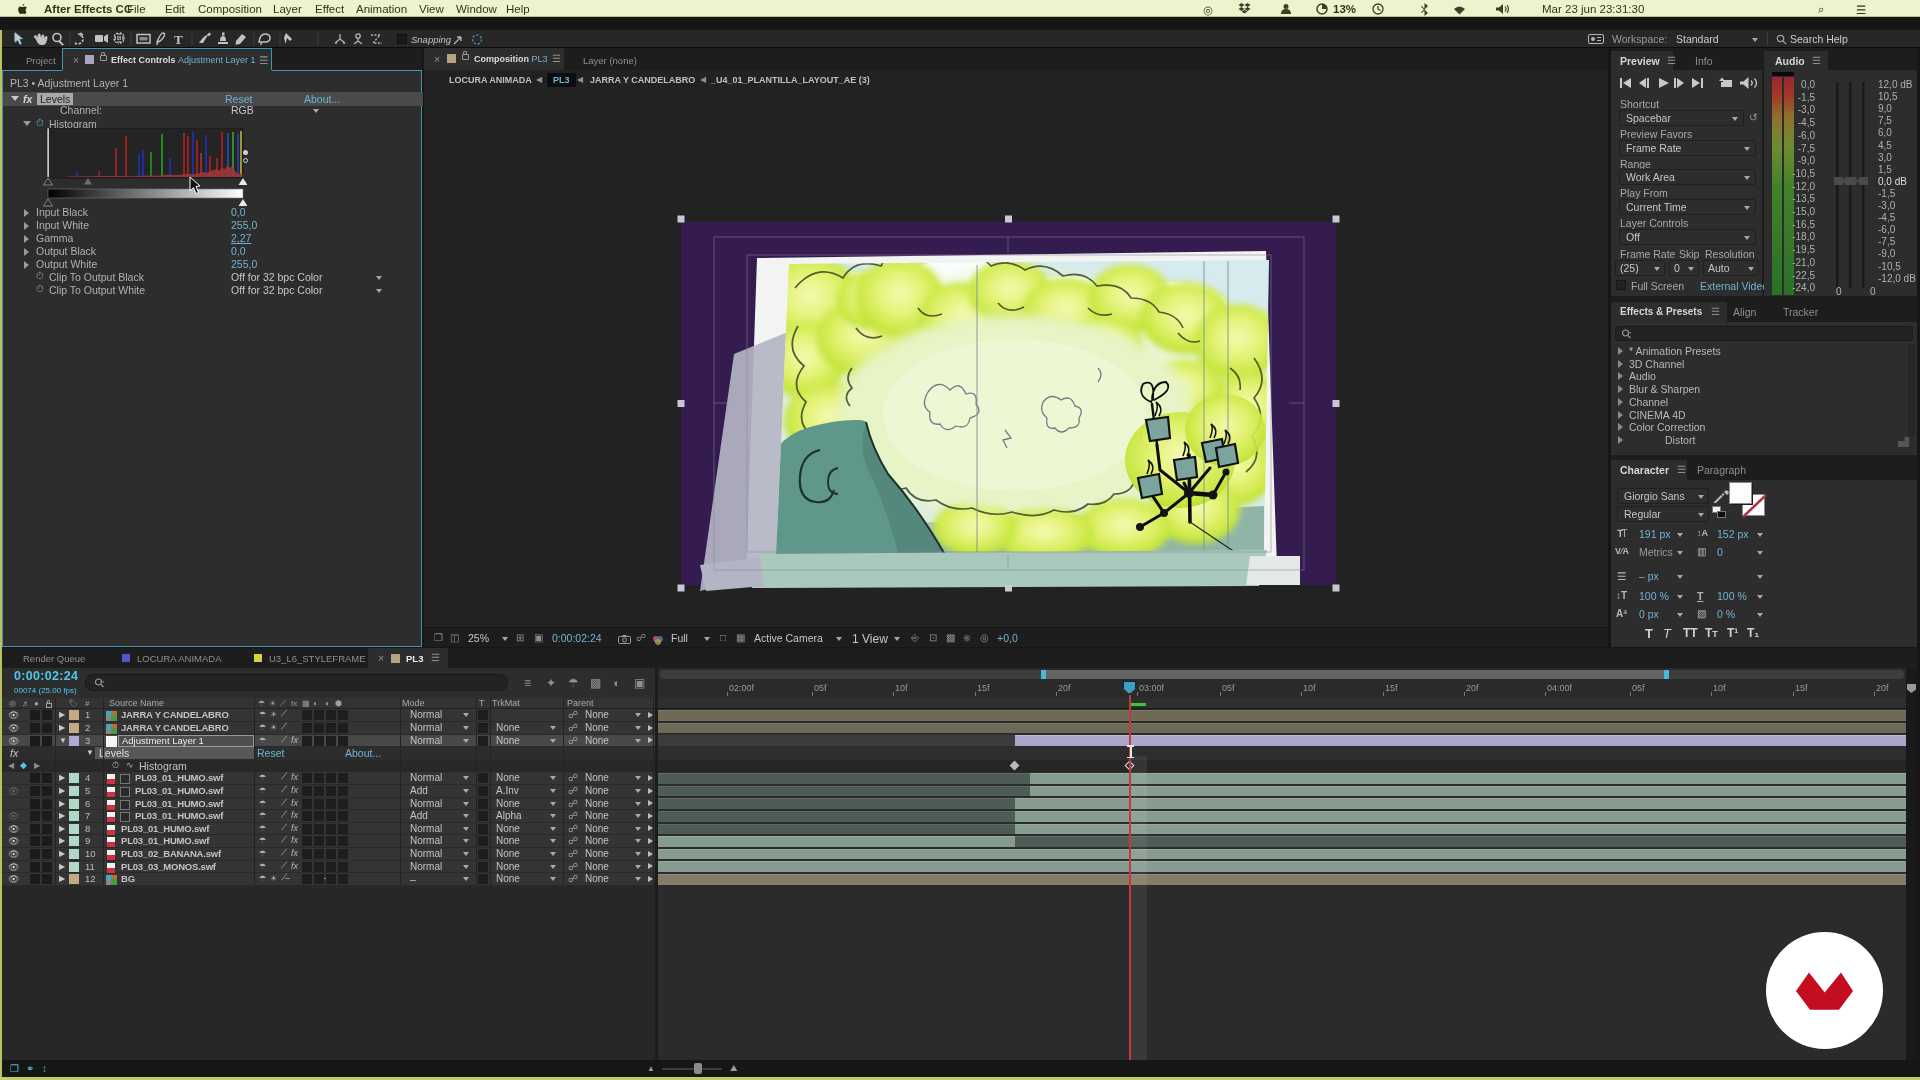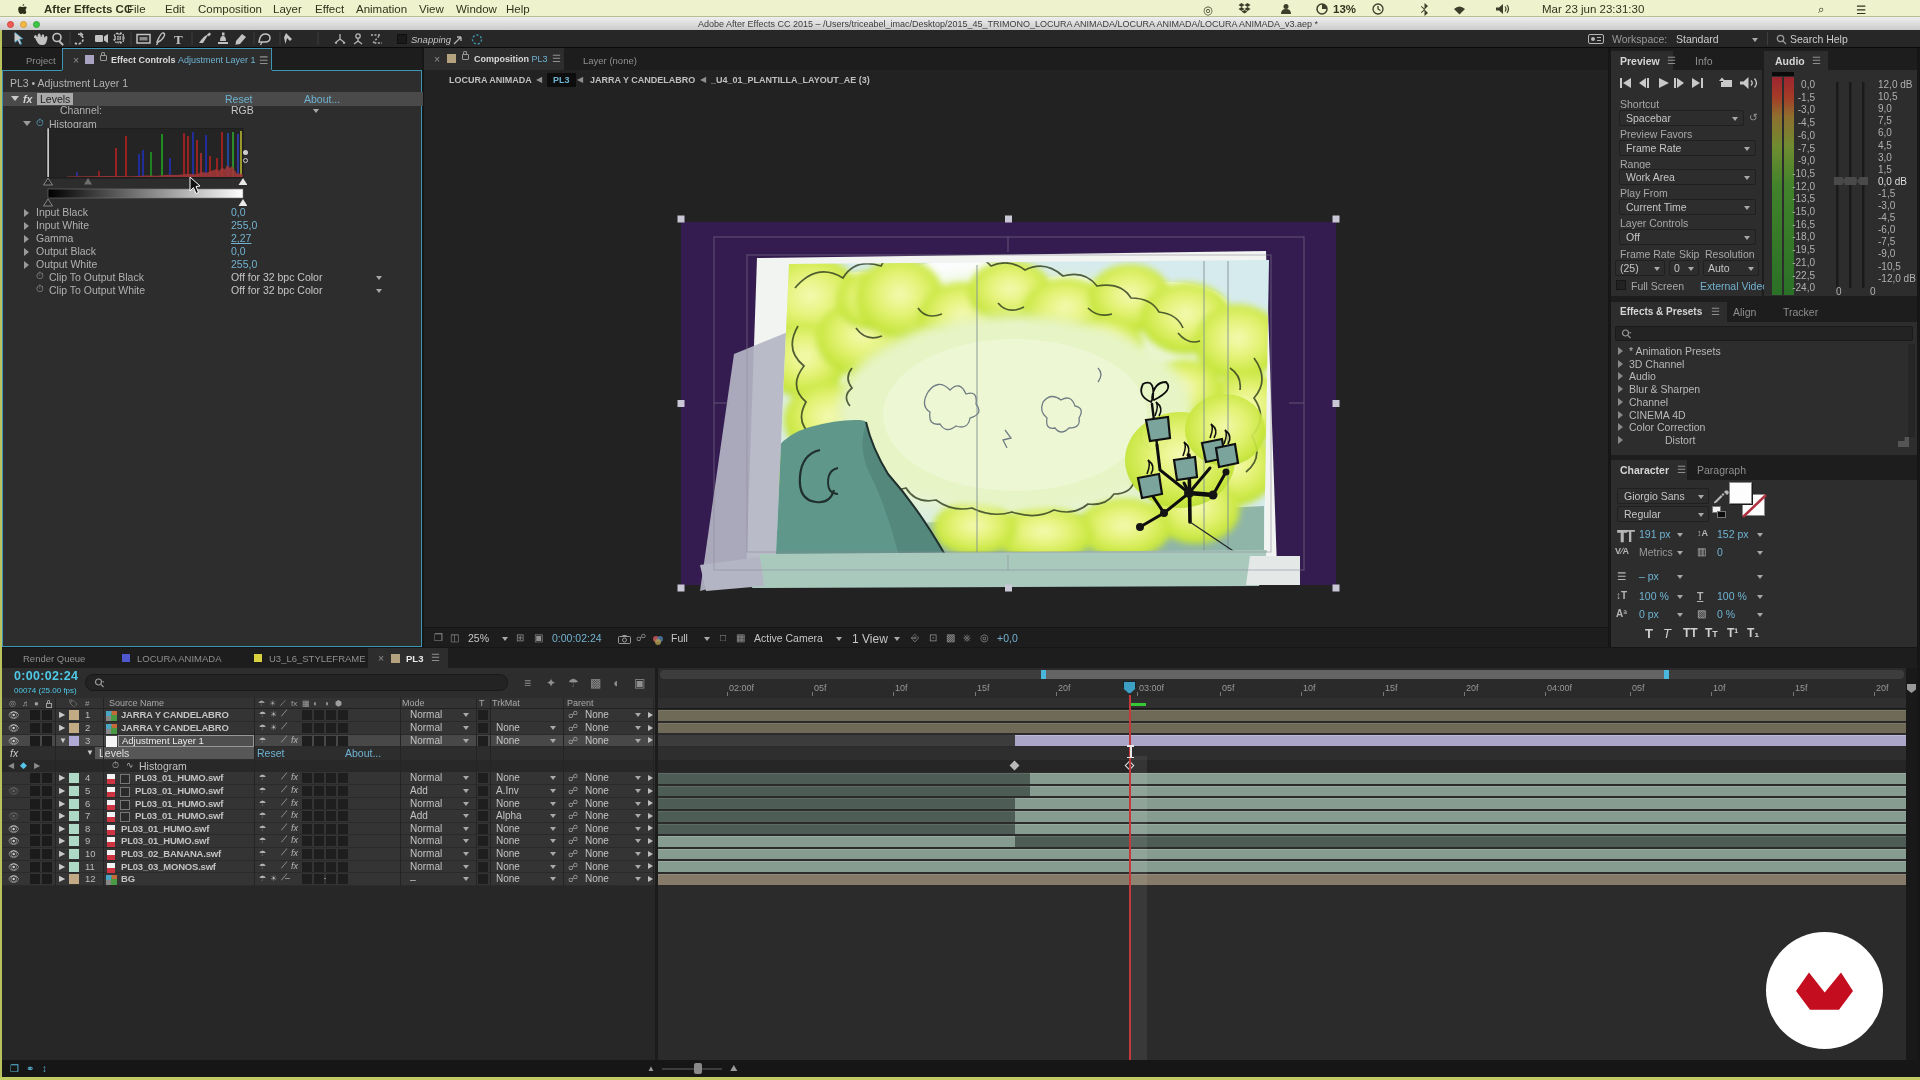--- a/index.html
+++ b/index.html
@@ -66,26 +66,20 @@
       </svg>
     <svg style="position:absolute;left:1496px;top:3px;" width="14" height="12" viewBox="0 0 14 12">
         <path d="M0 4.5 h3 l4 -3.5 v10 l-4 -3.5 h-3 Z" fill="#3c3e2a"></path>
         <path d="M9 3.5 q2 2.5 0 5 M11 2 q3 4 0 8" stroke="#3c3e2a" stroke-width="1.2" fill="none"></path>
       </svg>
     <span class="mi" style="left:1542px;">Mar 23 jun  23:31:30</span>
     <span class="mi" style="left:1818px;">⌕</span>
     <span class="mi" style="left:1856px;">☰</span>
   </div>
 
-  <div id="titlebar" class="abs">
-    <div class="tl" style="left:7px;background:#f05a54;border:0.5px solid #ce4540;"></div>
-    <div class="tl" style="left:20px;background:#f6b942;border:0.5px solid #d49b35;"></div>
-    <div class="tl" style="left:33px;background:#3ec646;border:0.5px solid #2fa737;"></div>
-    <div class="txt" style="left:698px;top:2px;color:#3c3c3c;font-size:9px;">Adobe After Effects CC 2015 – /Users/triceabel_imac/Desktop/2015_45_TRIMONO_LOCURA ANIMADA/LOCURA ANIMADA/LOCURA ANIMADA_v3.aep *</div>
-  </div>
 
   <div id="toolbar" class="abs">
     <svg style="position:absolute;left:0;top:0;" width="500" height="18" viewBox="0 0 500 18">
       <g fill="#c2c2c2" stroke="none">
         <path d="M15 2 L15 13 L18 10.5 L20 15 L22 14 L20 9.5 L23.5 9 Z" fill="#3e9fc5"></path>
         <path d="M14.5 2.5 L14.5 12 L17.5 9.8 L19.5 14 L21 13.3 L19 9 L22 8.6 Z" fill="#c9c9c9"></path>
         <path d="M34 8 q0 -3 1.5 -3 q1.5 0 1.5 2.5 l0.5 0 q0 -4 1.8 -4 q1.5 0 1.5 3.5 l0.5 0 q0.3 -3 1.8 -2.8 q1.4 0.2 1.2 3.3 l0.4 0 q0.8 -2 2 -1.5 q1.3 0.5 0.6 3 q-0.8 3.2 -1.6 4.5 q-1 1.5 -3.5 1.5 q-2.8 0 -4 -1.5 q-1.2 -1.5 -2.7 -4.5 q-0.8 -1.8 0.5 -2.3 q1.2 -0.4 2 1.3 Z"></path>
         <circle cx="57" cy="7.5" r="4" fill="none" stroke="#c2c2c2" stroke-width="1.6"></circle>
         <rect x="60" y="10.5" width="5.5" height="2" transform="rotate(45 60 10.5)"></rect>
         <path d="M78 4 a5 5 0 1 1 -3 9" fill="none" stroke="#c2c2c2" stroke-width="1.7" stroke-dasharray="2.5 1.6"></path>
@@ -674,21 +668,21 @@
       <svg style="position:absolute;left:102px;top:30px;" width="16" height="16" viewBox="0 0 16 16">
         <path d="M2 13 l6 -6 l1.5 1.5 l-6 6 q-2 1 -2.5 0.5 q-0.5 -0.5 1 -2 Z M8.5 6.5 l1.5 -1.5 l1.5 1.5 l-1.5 1.5 Z M11 4 q2 -3 4 -1 q2 2 -1 4 l-1.5 -1.5 Z" fill="#b9b9b9"></path>
       </svg>
       <div style="position:absolute;left:101px;top:48px;width:9px;height:7px;background:#f2f2f2;border:1px solid #777;"></div>
       <div style="position:absolute;left:106px;top:53px;width:9px;height:7px;background:#0d0d0d;border:1px solid #777;"></div>
       <div style="position:absolute;left:131px;top:36px;width:23px;height:22px;background:#fdfdfd;border:1px solid #8a8a8a;"></div>
       <svg style="position:absolute;left:131px;top:36px;" width="25" height="24">
           <line x1="1" y1="23" x2="24" y2="1" stroke="#b03040" stroke-width="2.5"></line>
         </svg>
       <div style="position:absolute;left:118px;top:24px;width:23px;height:22px;background:#fdfdfd;border:1px solid #8a8a8a;box-shadow:1px 1px 0 #1a1a1a;"></div>
-      <div class="txt" style="left:6px;top:70px;font-size:16px;color:#b5b5b5;letter-spacing:-2px;font-weight:bold;">𝐓T</div>
+      <div class="txt" style="left:6px;top:70px;font-size:10px;color:#b5b5b5;letter-spacing:-2px;font-weight:normal;">𝐓T</div>
 <div class="txt" style="left:28px;top:70px;font-size:10.5px;color:#6fb3d2;">191 px</div>
         <div class="caret" style="left:66px;top:75px;"></div>
         <div class="txt" style="left:86px;top:70px;font-size:9px;color:#b5b5b5;font-weight:bold;">↕A</div>
         <div class="txt" style="left:106px;top:70px;font-size:10.5px;color:#6fb3d2;">152 px</div>
         <div class="caret" style="left:146px;top:75px;"></div>
 <div class="txt" style="left:4px;top:88px;font-size:9px;color:#b5b5b5;font-weight:bold;">V∕A</div>
 <div class="txt" style="left:28px;top:88px;font-size:10.5px;color:#9a9a9a;">Metrics</div>
         <div class="caret" style="left:66px;top:93px;"></div>
         <div class="txt" style="left:86px;top:88px;font-size:10px;color:#b5b5b5;">▥</div>
         <div class="txt" style="left:106px;top:88px;font-size:10.5px;color:#6fb3d2;">0</div>

